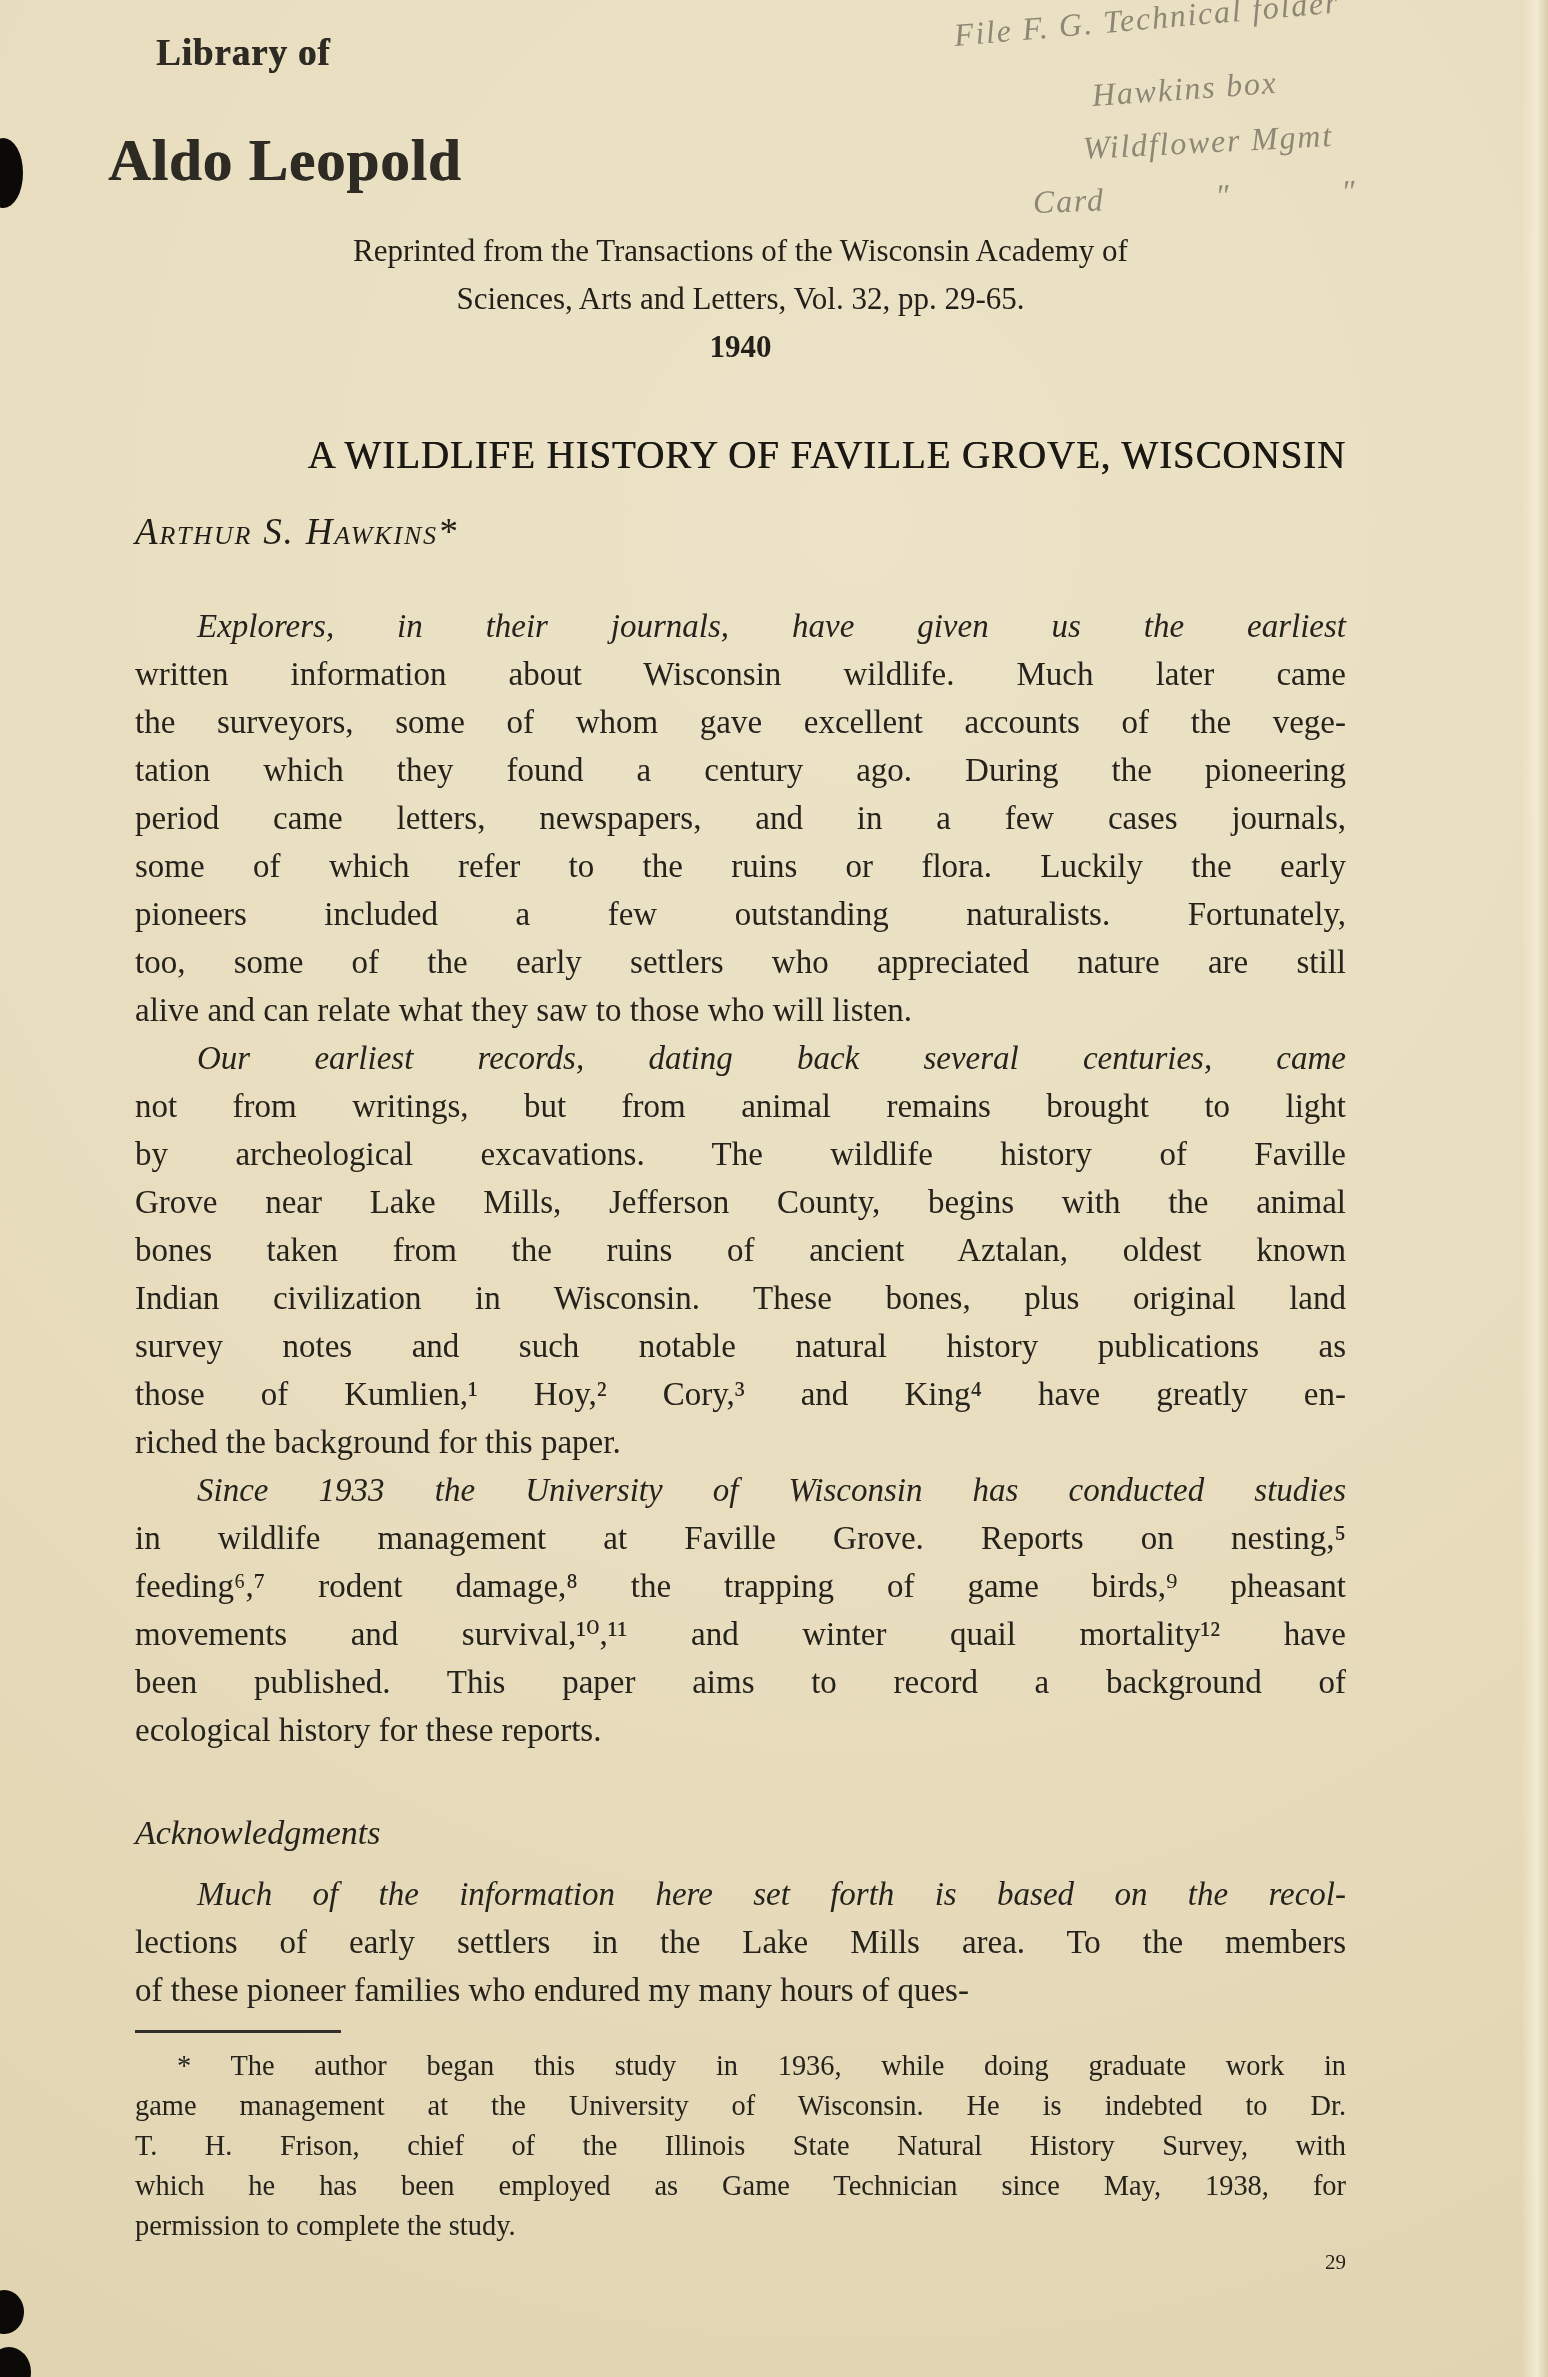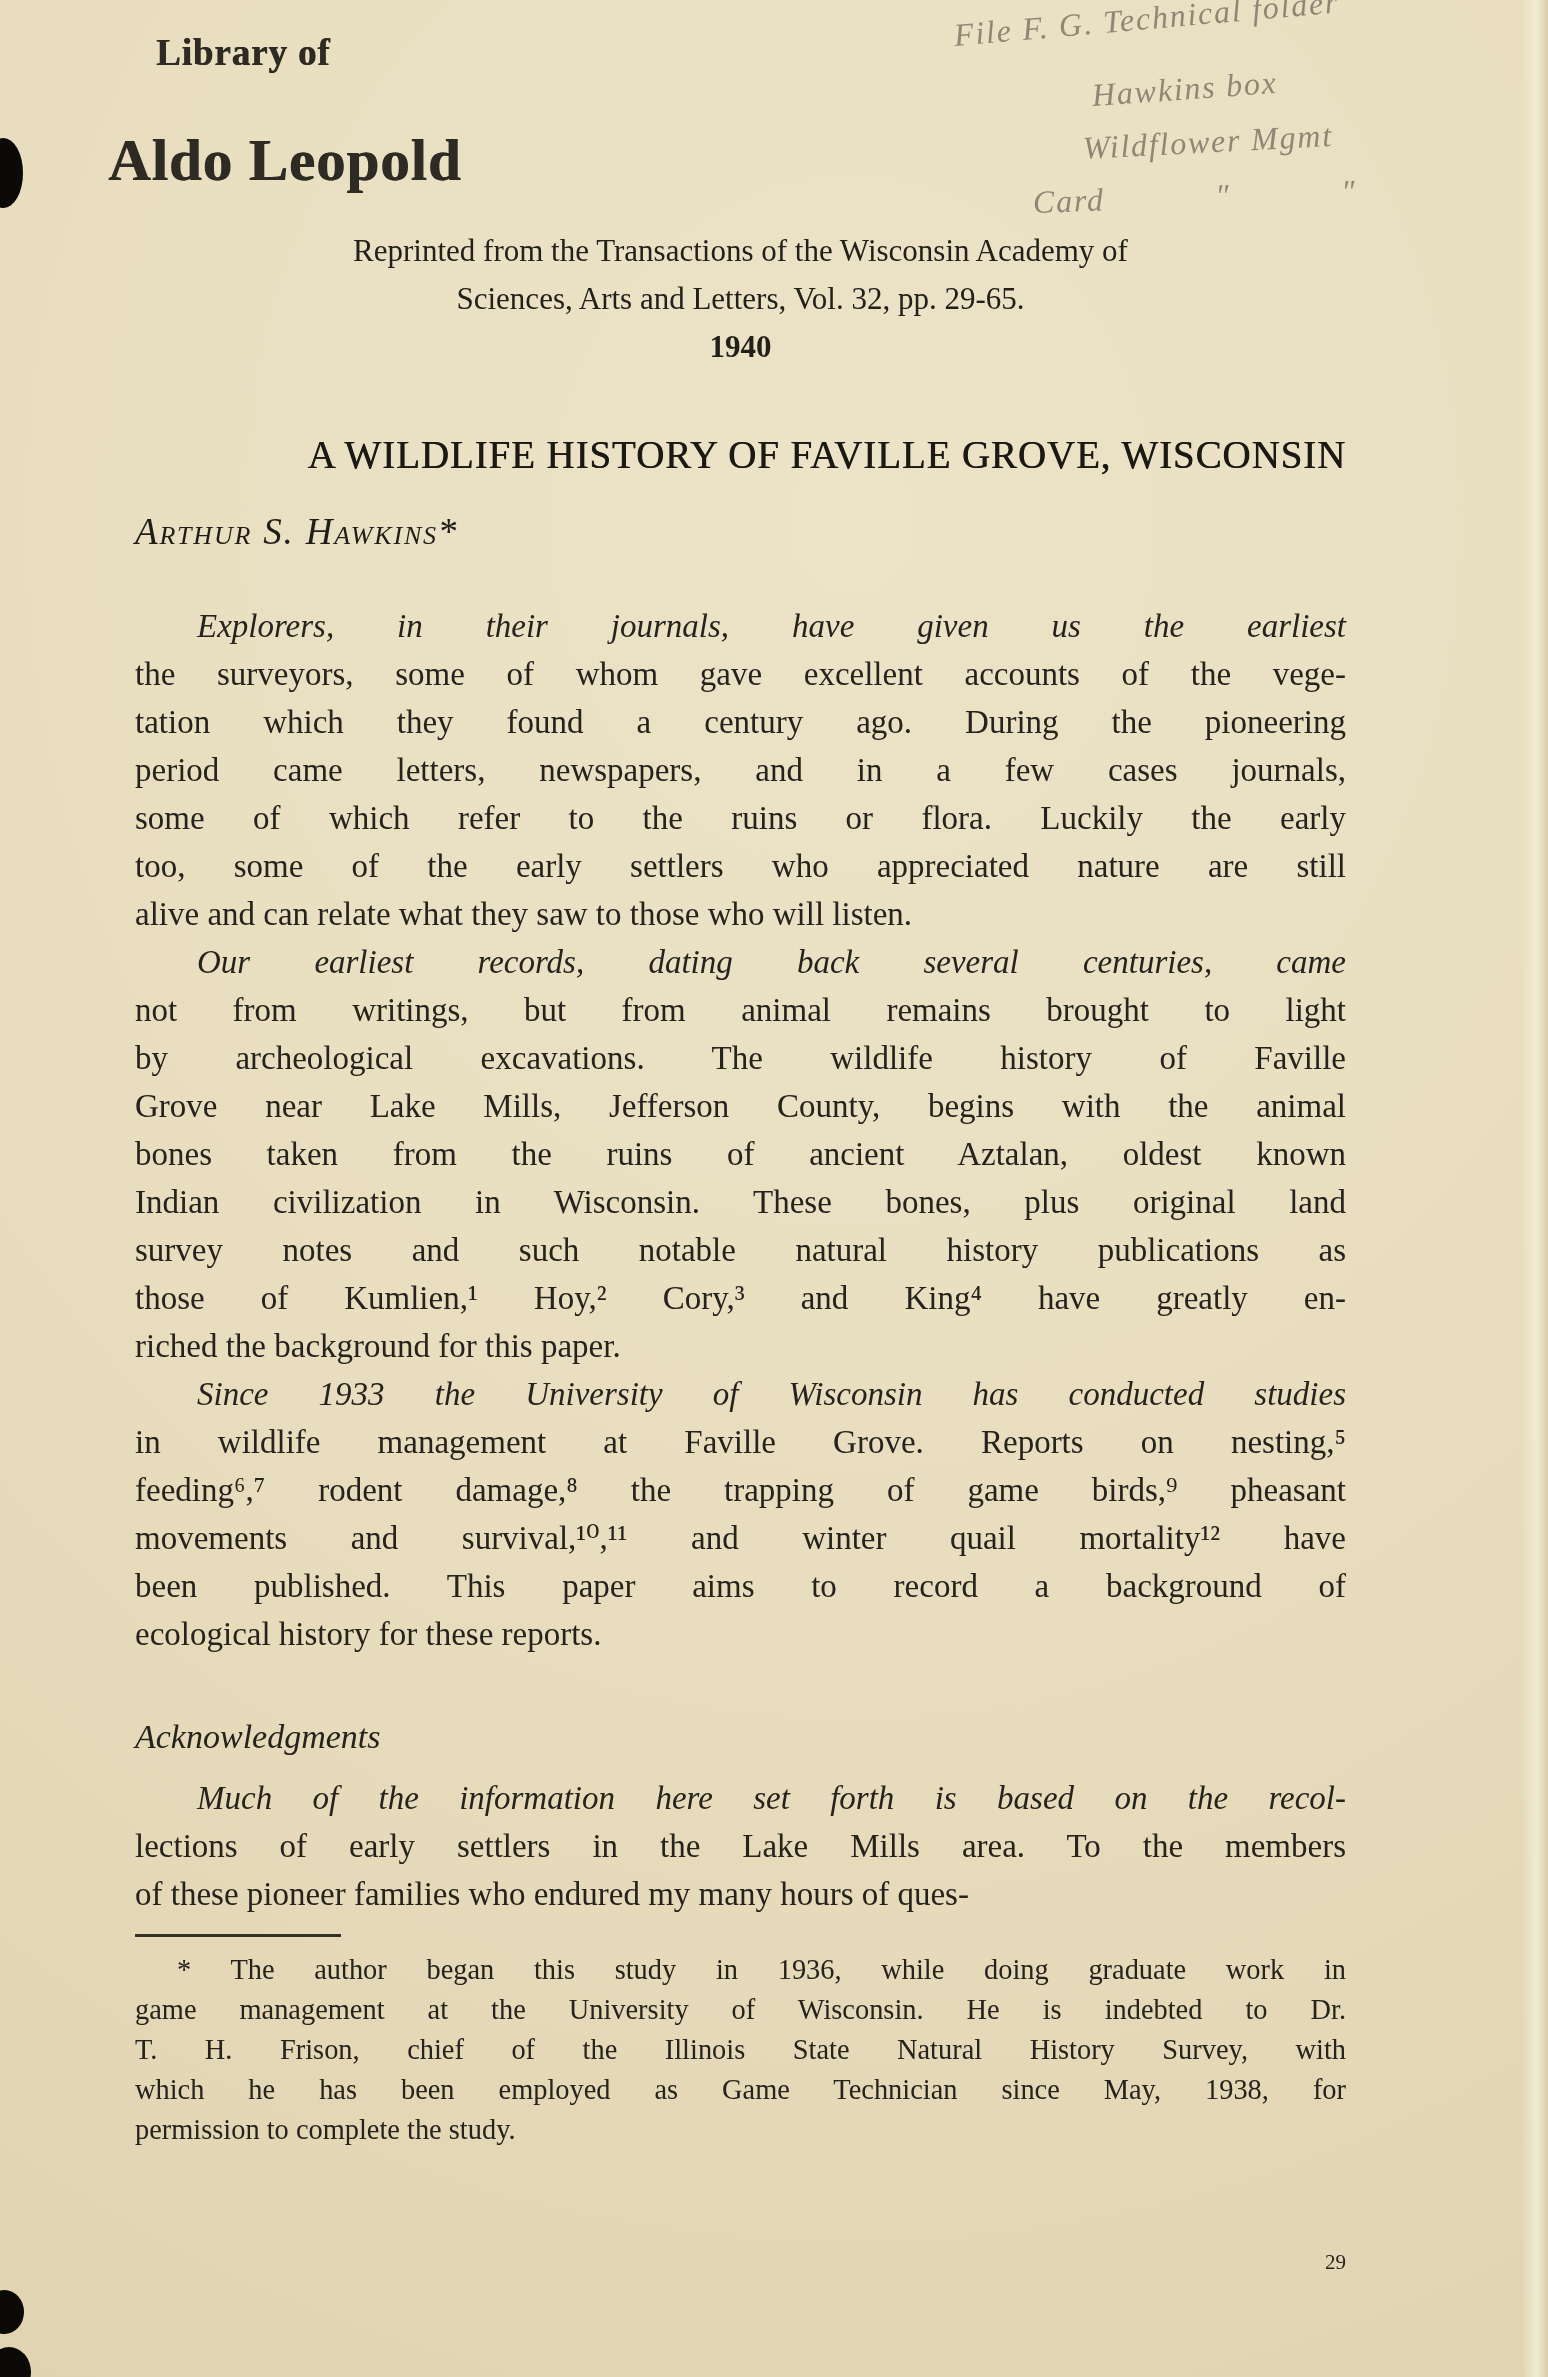--- a/index.html
+++ b/index.html
@@ -116,24 +116,26 @@
     <div>Sciences, Arts and Letters, Vol. 32, pp. 29-65.</div>
     <div class="year">1940</div>
   </div>
 
   <div class="content">
     <h1 class="title">A WILDLIFE HISTORY OF FAVILLE GROVE, WISCONSIN</h1>
     <div class="author">Arthur S. Hawkins*</div>
 
     <div class="para">
         <div class="line">Explorers, in their journals, have given us the earliest</div>
+        <div class="line">written information about Wisconsin wildlife. Much later came</div>
         <div class="line">the surveyors, some of whom gave excellent accounts of the vege-</div>
         <div class="line">tation which they found a century ago. During the pioneering</div>
         <div class="line">period came letters, newspapers, and in a few cases journals,</div>
         <div class="line">some of which refer to the ruins or flora. Luckily the early</div>
+        <div class="line">pioneers included a few outstanding naturalists. Fortunately,</div>
         <div class="line">too, some of the early settlers who appreciated nature are still</div>
         <div class="line">alive and can relate what they saw to those who will listen.</div>
       </div>
     <div class="para">
         <div class="line">Our earliest records, dating back several centuries, came</div>
         <div class="line">not from writings, but from animal remains brought to light</div>
         <div class="line">by archeological excavations. The wildlife history of Faville</div>
         <div class="line">Grove near Lake Mills, Jefferson County, begins with the animal</div>
         <div class="line">bones taken from the ruins of ancient Aztalan, oldest known</div>
         <div class="line">Indian civilization in Wisconsin. These bones, plus original land</div>

